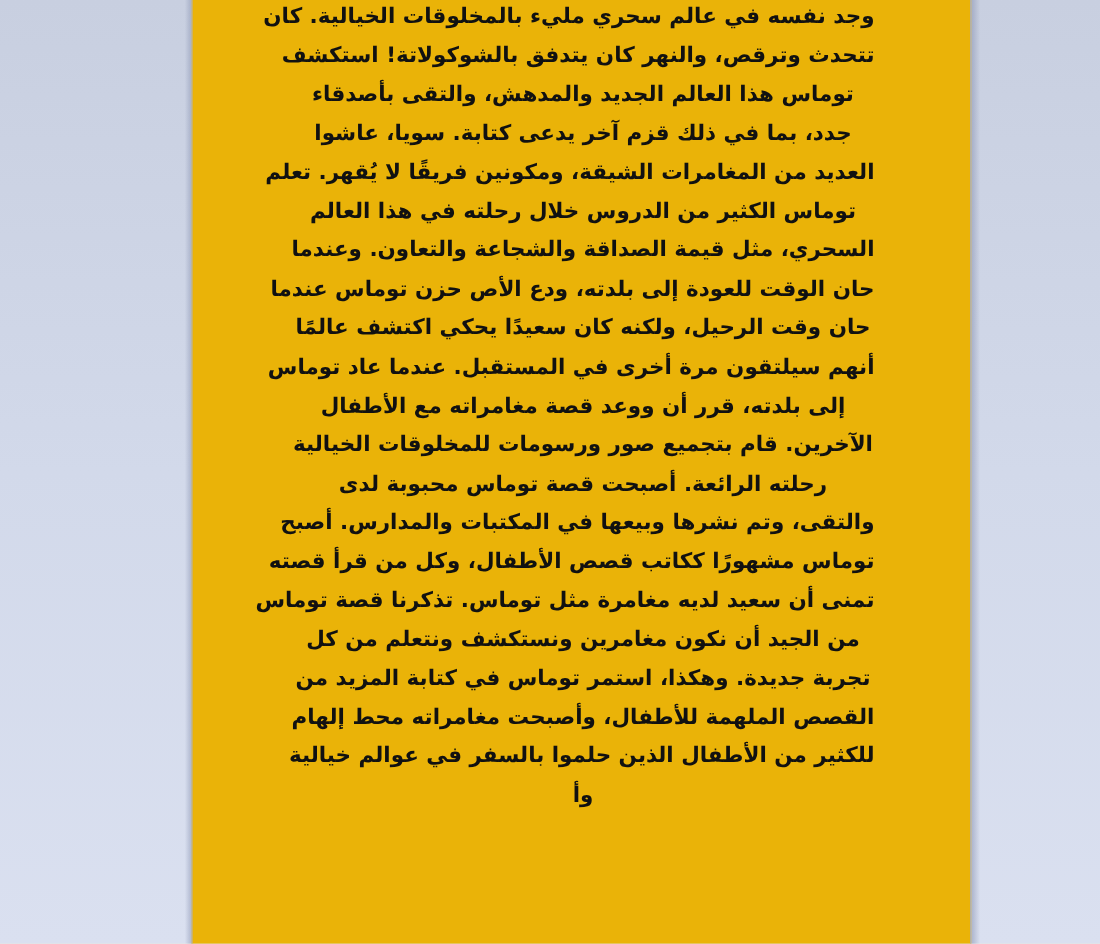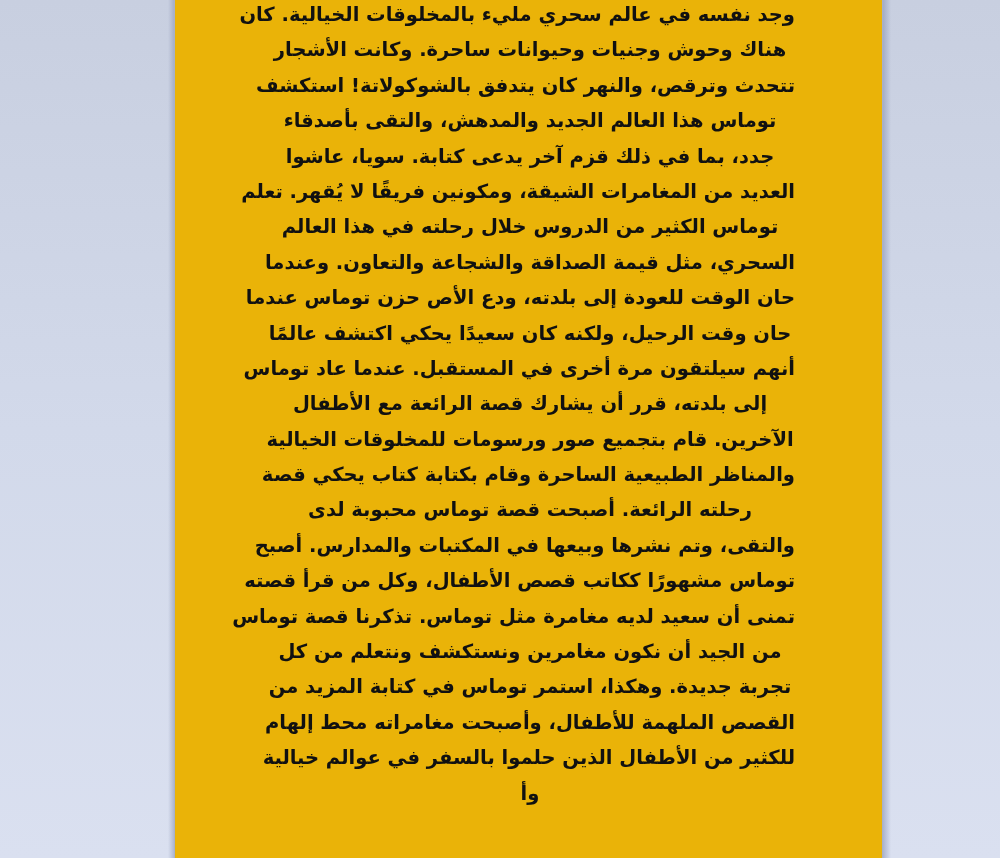--- a/index.html
+++ b/index.html
@@ -63,33 +63,31 @@
 </head>
 <body>
 
 <div>
   <div class="page-shadow-left"></div>
   <div class="page-shadow-right"></div>
 
   <div class="page">
     <div class="text-body">
       <span class="line">وجد نفسه في عالم سحري مليء بالمخلوقات الخيالية. كان</span>
-      <span class="line">هناك وحوش وجنيات وحيوانات ساحرة. وكانت الأشجار</span>
       <span class="line">تتحدث وترقص، والنهر كان يتدفق بالشوكولاتة! استكشف</span>
       <span class="line">توماس هذا العالم الجديد والمدهش، والتقى بأصدقاء</span>
       <span class="line">جدد، بما في ذلك قزم آخر يدعى كتابة. سويا، عاشوا</span>
       <span class="line">العديد من المغامرات الشيقة، ومكونين فريقًا لا يُقهر. تعلم</span>
       <span class="line">توماس الكثير من الدروس خلال رحلته في هذا العالم</span>
       <span class="line">السحري، مثل قيمة الصداقة والشجاعة والتعاون. وعندما</span>
       <span class="line">حان الوقت للعودة إلى بلدته، ودع الأص حزن توماس عندما</span>
       <span class="line">حان وقت الرحيل، ولكنه كان سعيدًا يحكي اكتشف عالمًا</span>
       <span class="line">أنهم سيلتقون مرة أخرى في المستقبل. عندما عاد توماس</span>
-      <span class="line">إلى بلدته، قرر أن يشارك قصة الرائعة مع الأطفال</span>
+      <span class="line">إلى بلدته، قرر أن ووعد قصة مغامراته مع الأطفال</span>
       <span class="line">الآخرين. قام بتجميع صور ورسومات للمخلوقات الخيالية</span>
-      <span class="line">والمناظر الطبيعية الساحرة وقام بكتابة كتاب يحكي قصة</span>
       <span class="line">رحلته الرائعة. أصبحت قصة توماس محبوبة لدى</span>
       <span class="line">والتقى، وتم نشرها وبيعها في المكتبات والمدارس. أصبح</span>
       <span class="line">توماس مشهورًا ككاتب قصص الأطفال، وكل من قرأ قصته</span>
       <span class="line">تمنى أن سعيد لديه مغامرة مثل توماس. تذكرنا قصة توماس</span>
       <span class="line">من الجيد أن نكون مغامرين ونستكشف ونتعلم من كل</span>
       <span class="line">تجربة جديدة. وهكذا، استمر توماس في كتابة المزيد من</span>
       <span class="line">القصص الملهمة للأطفال، وأصبحت مغامراته محط إلهام</span>
       <span class="line">للكثير من الأطفال الذين حلموا بالسفر في عوالم خيالية</span>
       <span class="line">وأ</span>
     </div>

